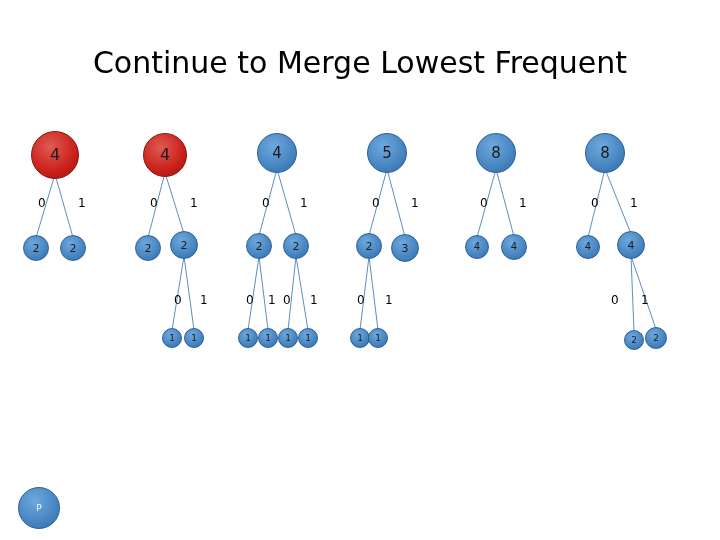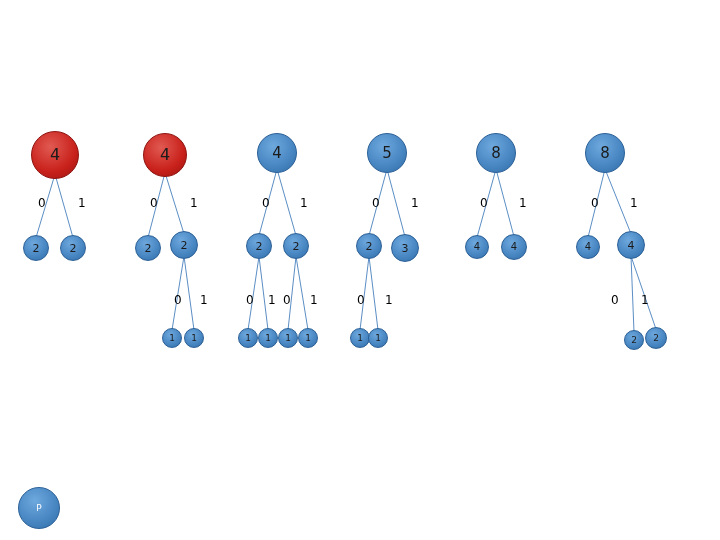--- a/index.html
+++ b/index.html
@@ -78,20 +78,21 @@
     color: #ffffff;
     font-size: 9px;
     font-family: "DejaVu Sans", sans-serif;
   }
 </style>
 </head>
 <body>
 
 <div id="slide">
 
+  <div id="title">Continue to Merge Lowest Frequent</div>
 
   <svg id="canvas">
       <line x1="55" y1="174.2" x2="36" y2="237.6" stroke="#5b8ec4" stroke-width="1"></line>
       <line x1="55" y1="174.2" x2="73" y2="237.6" stroke="#5b8ec4" stroke-width="1"></line>
       <line x1="165" y1="172.6" x2="148" y2="237.6" stroke="#5b8ec4" stroke-width="1"></line>
       <line x1="165" y1="172.6" x2="184" y2="233.8" stroke="#5b8ec4" stroke-width="1"></line>
       <line x1="184" y1="256.2" x2="172" y2="330" stroke="#5b8ec4" stroke-width="1"></line>
       <line x1="184" y1="256.2" x2="194" y2="330" stroke="#5b8ec4" stroke-width="1"></line>
       <line x1="277" y1="169" x2="259" y2="235.6" stroke="#5b8ec4" stroke-width="1"></line>
       <line x1="277" y1="169" x2="296" y2="235.6" stroke="#5b8ec4" stroke-width="1"></line>

